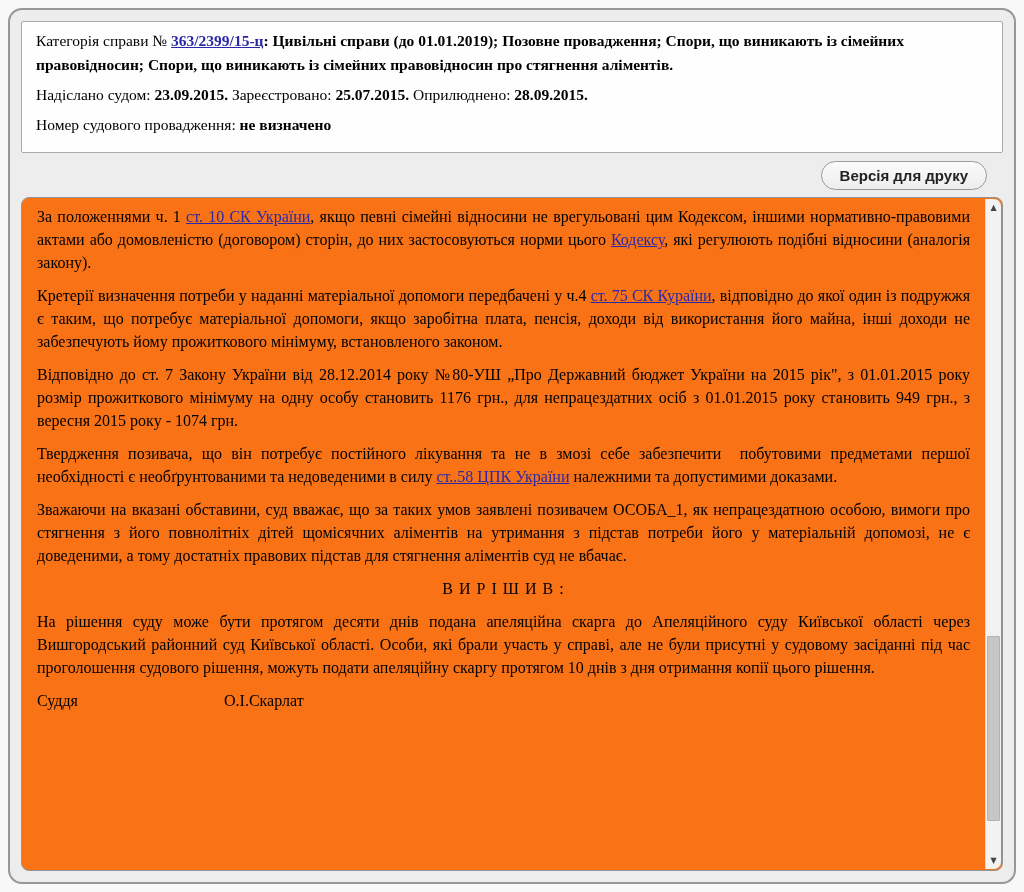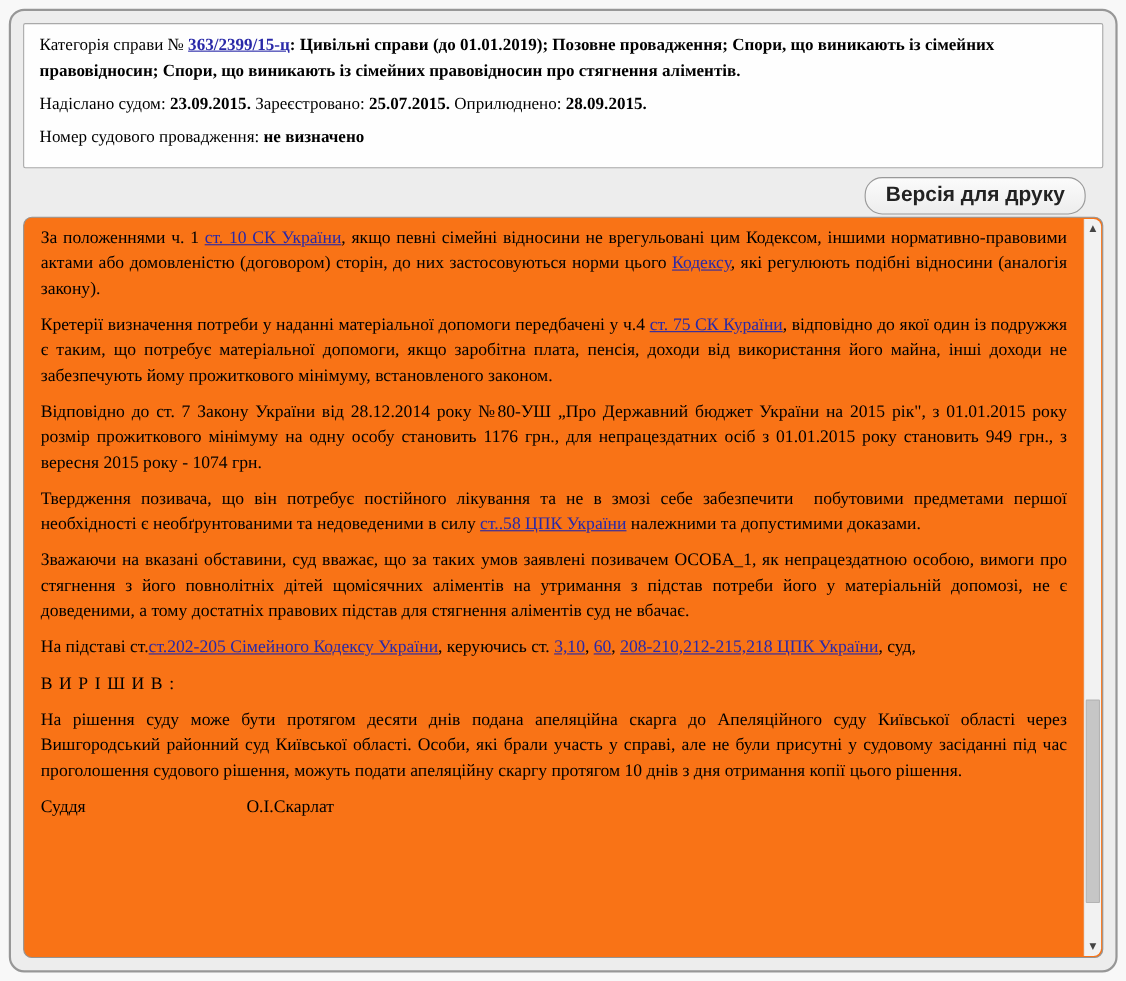--- a/index.html
+++ b/index.html
@@ -27,21 +27,21 @@
     padding: 7px 14px 9px 14px;
     font-size: 15.5px;
     line-height: 24px;
   }
   .info-row { margin: 6px 0; }
   .info-row:first-child { margin-top: 0; }
   .toolbar { height: 44px; position: relative; flex: 0 0 auto; }
   .print-btn {
     position: absolute; right: 16px; top: 8px;
     font-family: "Liberation Sans", sans-serif;
-    font-weight: bold; font-size: 19px;
+    font-weight: bold; font-size: 15px;
     color: var(--button-text, #222);
     background: linear-gradient(#fbfbfb, #ededed);
     border: 1px solid #999;
     border-radius: 16px;
     padding: 5px 18px;
     cursor: pointer;
   }
   .doc-panel {
     flex: 1 1 auto;
     position: relative;
@@ -53,21 +53,21 @@
   .doc-text {
     position: absolute; left: 0; top: 0; right: 18px; bottom: 0;
     padding: 0 14px 0 15px;
     overflow: hidden;
     font-size: 16px;
     line-height: 23px;
     text-align: justify;
   }
   p.doc-par { margin: 10px 0; white-space: pre-wrap; }
   p.doc-par:first-child { margin-top: 7px; }
-  p.center { text-align: left; letter-spacing: 1px; }
+  p.center { text-align: center; letter-spacing: 1px; }
   p.indent { text-indent: 32px; }
   .b { font-weight: bold; }
   a.doc-link, a.hdr-link {
     color: var(--link, #2929a8);
     text-decoration: underline;
     cursor: pointer;
   }
   .judge-label { display: inline-block; width: 187px; }
   
   .scrollbar {
@@ -107,21 +107,20 @@
     <button class="print-btn">Версія для друку</button>
   </div>
 
   <div class="doc-panel">
     <div class="doc-text" id="doc-body">
         <p class="doc-par"><span>За положеннями ч. 1 </span><a href="#" class="doc-link">ст. 10 СК України</a><span>, якщо певні сімейні відносини не врегульовані цим Кодексом, іншими нормативно-правовими актами або домовленістю (договором) сторін, до них застосовуються норми цього </span><a href="#" class="doc-link">Кодексу</a><span>, які регулюють подібні відносини (аналогія закону).</span></p>
         <p class="doc-par"><span>Кретерії визначення потреби у наданні матеріальної допомоги передбачені у ч.4 </span><a href="#" class="doc-link">ст. 75 СК Кураїни</a><span>, відповідно до якої один із подружжя є таким, що потребує матеріальної допомоги, якщо заробітна плата, пенсія, доходи від використання його майна, інші доходи не забезпечують йому прожиткового мінімуму, встановленого законом.</span></p>
         <p class="doc-par"><span>Відповідно до ст. 7 Закону України від 28.12.2014 року №80-УШ „Про Державний бюджет України на 2015 рік", з 01.01.2015 року розмір прожиткового мінімуму на одну особу становить 1176 грн., для непрацездатних осіб з 01.01.2015 року становить 949 грн., з вересня 2015 року - 1074 грн.</span></p>
         <p class="doc-par"><span>Твердження позивача, що він потребує постійного лікування та не в змозі себе забезпечити  побутовими предметами першої необхідності є необґрунтованими та недоведеними в силу </span><a href="#" class="doc-link">ст..58 ЦПК України</a><span> належними та допустимими доказами.</span></p>
         <p class="doc-par"><span>Зважаючи на вказані обставини, суд вважає, що за таких умов заявлені позивачем ОСОБА_1, як непрацездатною особою, вимоги про стягнення з його повнолітніх дітей щомісячних аліментів на утримання з підстав потреби його у матеріальній допомозі, не є доведеними, а тому достатніх правових підстав для стягнення аліментів суд не вбачає.</span></p>
-        <p class="doc-par"><span>На підставі ст.</span><a href="#" class="doc-link">ст.202-205 Сімейного Кодексу України</a><span>, керуючись ст. </span><a href="#" class="doc-link">3,10</a><span>, </span><a href="#" class="doc-link">60</a><span>, </span><a href="#" class="doc-link">208-210,212-215,218 ЦПК України</a><span>, суд,</span></p>
         <p class="doc-par center"><span>В И Р І Ш И В :</span></p>
         <p class="doc-par"><span>На рішення суду може бути протягом десяти днів подана апеляційна скарга до Апеляційного суду Київської області через Вишгородський районний суд Київської області. Особи, які брали участь у справі, але не були присутні у судовому засіданні під час проголошення судового рішення, можуть подати апеляційну скаргу протягом 10 днів з дня отримання копії цього рішення.</span></p>
         <p class="doc-par"><span class="judge-label">Суддя</span><span>О.І.Скарлат</span></p>
       </div>
 
     <div class="scrollbar">
       <div class="scroll-btn scroll-up">▲</div>
       <div class="scroll-track">
         <div class="scroll-thumb"></div>
       </div>

